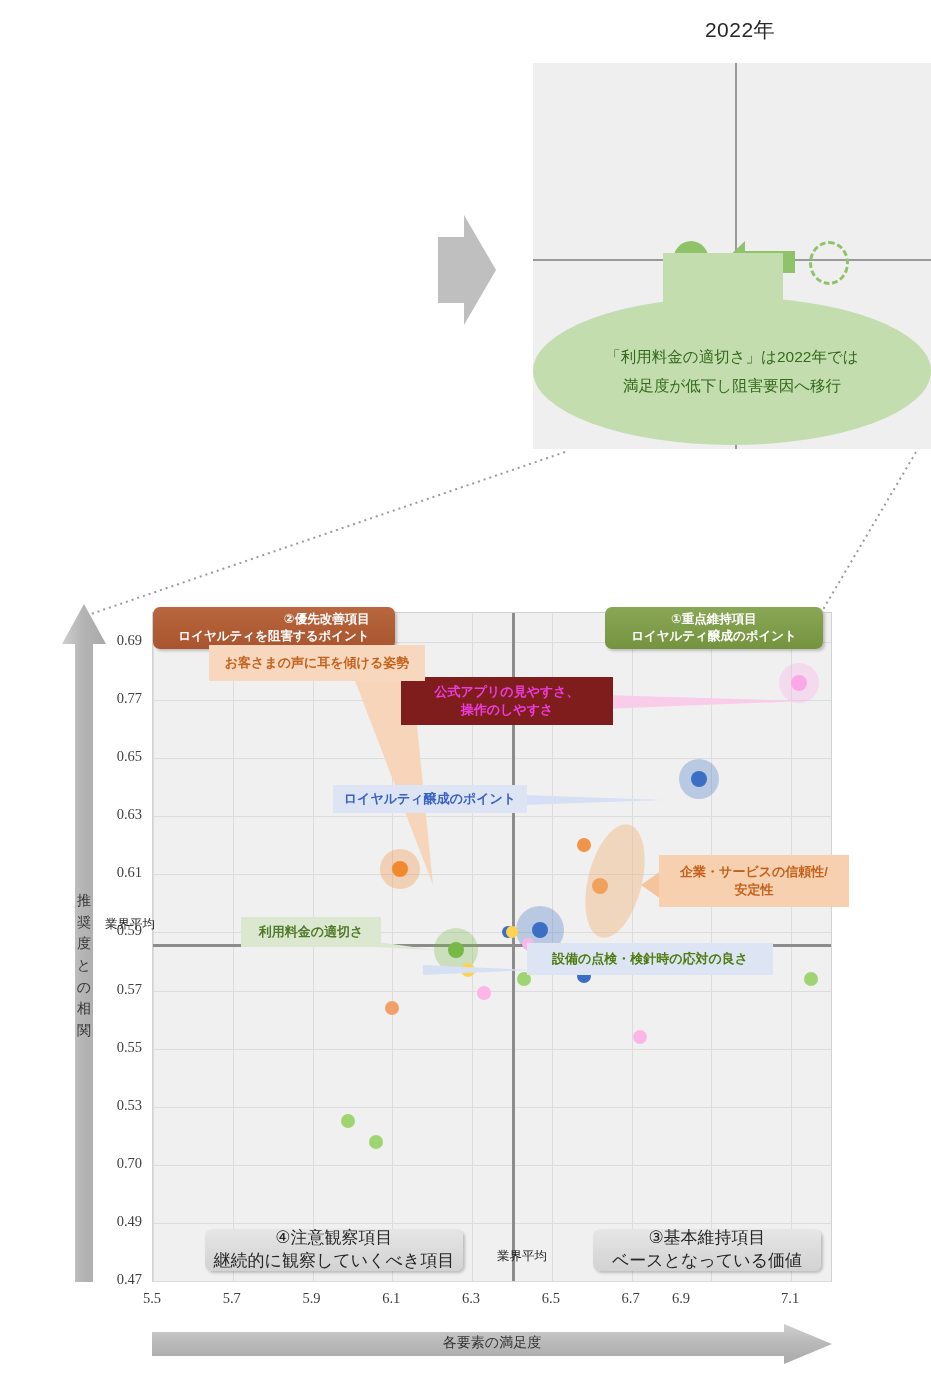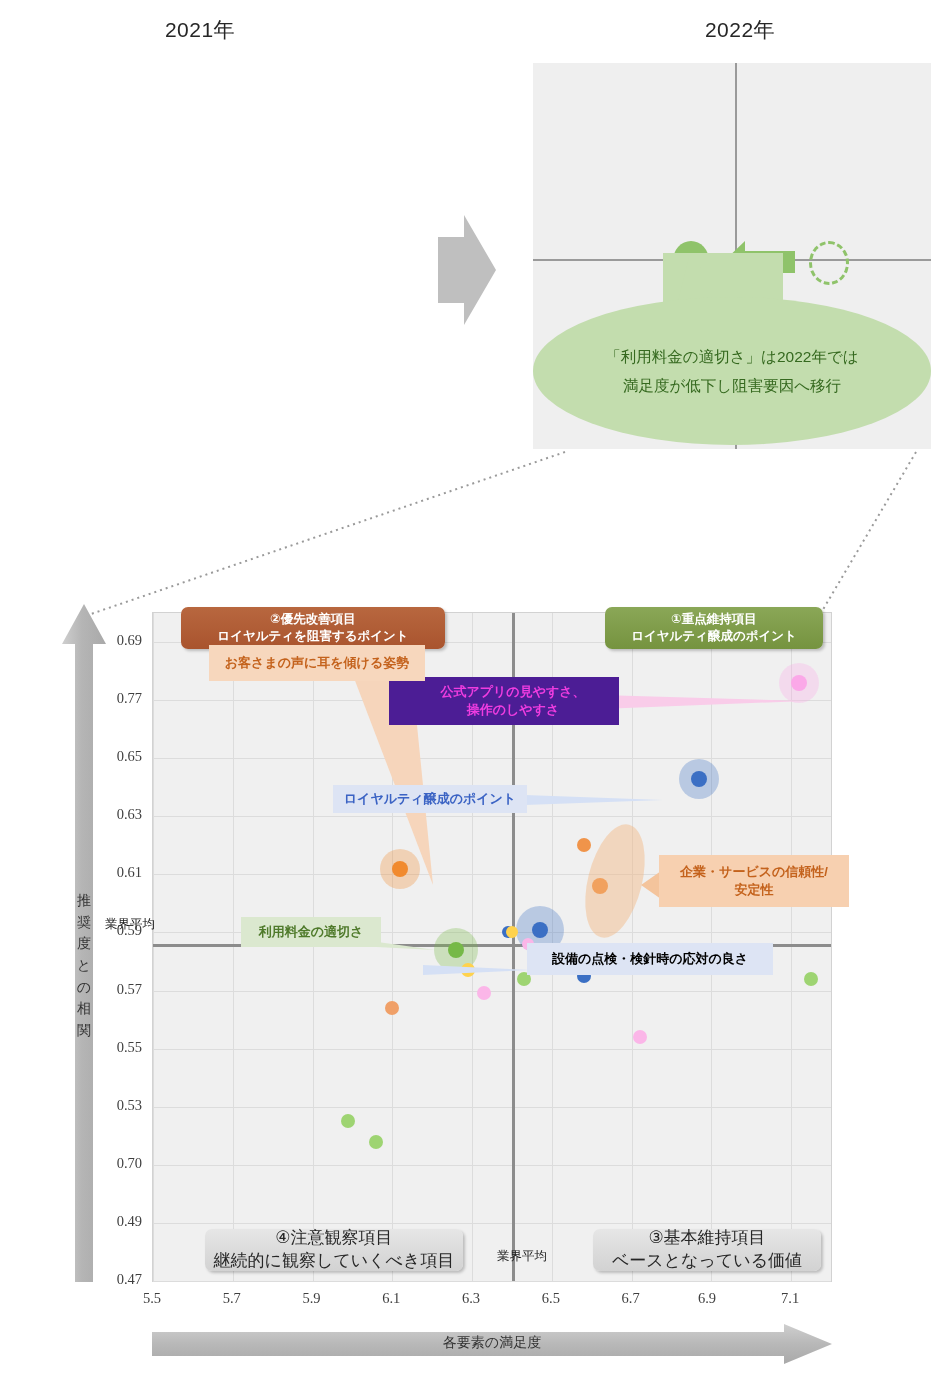--- a/index.html
+++ b/index.html
@@ -111,21 +111,20 @@
   #yarrow-label{
     position:absolute;left:70px;top:300px;width:28px;
     font-size:14px;color:#333;text-align:center;line-height:1.55;
   }
 </style>
 </head>
 <body>
 
 <div id="top-area">
 
-  <div class="year-title" id="year-2021-title">2021年</div>
   <div class="year-title" id="year-2022-title">2022年</div>
 
 
   <svg id="mid-arrow" viewBox="0 0 58 110">
     <polygon points="0,22 26,22 26,0 58,55 26,110 26,88 0,88" fill="#bfbfbf"></polygon>
   </svg>
 
   <div class="mini-panel" id="panel-2022">
     <div class="mini-vline" style="left:202px;"></div>
     <div class="mini-hline" style="top:196px;"></div>
@@ -216,21 +215,21 @@
         <div class="pt" title="桃点" style="left: 368.894px; top: 325.096px; width: 12px; height: 12px; background: rgb(251, 182, 232);"></div>
         <div class="pt" title="桃点2" style="left: 324.024px; top: 373.47px; width: 14px; height: 14px; background: rgb(251, 182, 232);"></div>
         <div class="pt" title="青点2" style="left: 423.729px; top: 356.043px; width: 14px; height: 14px; background: rgb(59, 111, 196);"></div>
         <div class="pt" title="緑点2" style="left: 651.059px; top: 358.948px; width: 14px; height: 14px; background: rgb(158, 212, 114);"></div>
         <div class="pt" title="桃点3" style="left: 479.565px; top: 417.035px; width: 14px; height: 14px; background: rgb(251, 182, 232);"></div>
         <div class="pt" title="橙点" style="left: 232.294px; top: 387.991px; width: 14px; height: 14px; background: rgb(240, 160, 104);"></div>
         <div class="pt" title="緑点3" style="left: 188.424px; top: 501.261px; width: 14px; height: 14px; background: rgb(158, 212, 114);"></div>
         <div class="pt" title="緑点4" style="left: 216.341px; top: 521.591px; width: 14px; height: 14px; background: rgb(158, 212, 114);"></div>
       </div>
 
-    <div class="qlabel" id="q2" style="left:28px;top:-6px;width:264px;height:42px;background:linear-gradient(#b8673f,#a9542e);">
+    <div class="qlabel" id="q2" style="left:0;top:-6px;width:242px;height:42px;background:linear-gradient(#b8673f,#a9542e);text-align:right;">
       <div><span>②優先改善項目</span><br>
            <span>ロイヤルティを阻害するポイント</span></div>
     </div>
 
     <div class="qlabel" id="q1" style="left:452px;top:-6px;width:218px;height:42px;background:linear-gradient(#8aa757,#75933f);">
       <div><span>①重点維持項目</span><br>
            <span>ロイヤルティ醸成のポイント</span></div>
     </div>
 
     <div class="qlabel-grey" id="q4" style="left:52px;top:616px;width:258px;height:42px;">
@@ -253,21 +252,21 @@
       <polygon points="196,52 258,52 280,272" fill="#f6d5bb"></polygon>
 
       <ellipse cx="462" cy="268" rx="27" ry="58" transform="rotate(14 462 268)" fill="#f4b27a" opacity=".42"></ellipse>
       <polygon points="488,272 508,258 508,286" fill="#f4c49c"></polygon>
 
       <polygon points="146,318 146,330 282,337" fill="#dbe8cf"></polygon>
 
       <polygon points="270,352 270,362 378,357" fill="#d5e0f5"></polygon>
     </svg>
 
-    <div class="anno" id="anno-app" style="left:236px;top:64px;width:212px;height:48px;background:#4c1d95;color:#ef3ce0;padding-left:18px;">
+    <div class="anno" id="anno-app" style="left:248px;top:64px;width:212px;height:48px;background:#7f1d1d;color:#ef3ce0;">
       <div><span>公式アプリの見やすさ、</span><br>
            <span>操作のしやすさ</span></div>
     </div>
 
     <div class="anno" id="anno-inq" style="left:180px;top:172px;width:194px;height:28px;background:#dde4f4;color:#3b63c4;">
       <span>ロイヤルティ醸成のポイント</span>
     </div>
 
     <div class="anno" id="anno-voice" style="left:56px;top:32px;width:216px;height:36px;background:#f7d7bd;color:#c4621c;">
       <span>お客さまの声に耳を傾ける姿勢</span>
@@ -275,34 +274,34 @@
 
     <div class="anno" id="anno-rel" style="left:506px;top:242px;width:190px;height:52px;background:#f7d0b0;color:#c4621c;">
       <div><span>企業・サービスの信頼性/</span><br>
            <span>安定性</span></div>
     </div>
 
     <div class="anno" id="anno-price" style="left:88px;top:304px;width:140px;height:30px;background:#dbe8cf;color:#4f7a2b;">
       <span>利用料金の適切さ</span>
     </div>
 
-    <div class="anno" id="anno-equip" style="left:374px;top:330px;width:246px;height:32px;background:#dde4f4;color:#000000;">
+    <div class="anno" id="anno-equip" style="left:374px;top:330px;width:246px;height:32px;background:#dde4f4;color:#4d7c0f;">
       <span>設備の点検・検針時の応対の良さ</span>
     </div>
   </div>
 
   <div id="axis-labels">
       <div class="xtick" style="left: 132px; top: 700px;">5.5</div>
       <div class="xtick" style="left: 211.765px; top: 700px;">5.7</div>
       <div class="xtick" style="left: 291.529px; top: 700px;">5.9</div>
       <div class="xtick" style="left: 371.294px; top: 700px;">6.1</div>
       <div class="xtick" style="left: 451.059px; top: 700px;">6.3</div>
       <div class="xtick" style="left: 530.824px; top: 700px;">6.5</div>
       <div class="xtick" style="left: 610.588px; top: 700px;">6.7</div>
-      <div class="xtick" style="left: 687px; top: 700px;">6.9</div>
+      <div class="xtick" style="left: 661px; top: 700px;">6.9</div>
       <div class="xtick" style="left: 770.118px; top: 700px;">7.1</div>
       <div class="ytick" style="left: 96px; top: 42.0435px;">0.69</div>
       <div class="ytick" style="left: 96px; top: 100.13px;">0.77</div>
       <div class="ytick" style="left: 96px; top: 158.217px;">0.65</div>
       <div class="ytick" style="left: 96px; top: 216.304px;">0.63</div>
       <div class="ytick" style="left: 96px; top: 274.391px;">0.61</div>
       <div class="ytick" style="left: 96px; top: 332.478px;">0.59</div>
       <div class="ytick" style="left: 96px; top: 390.565px;">0.57</div>
       <div class="ytick" style="left: 96px; top: 448.652px;">0.55</div>
       <div class="ytick" style="left: 96px; top: 506.739px;">0.53</div>

